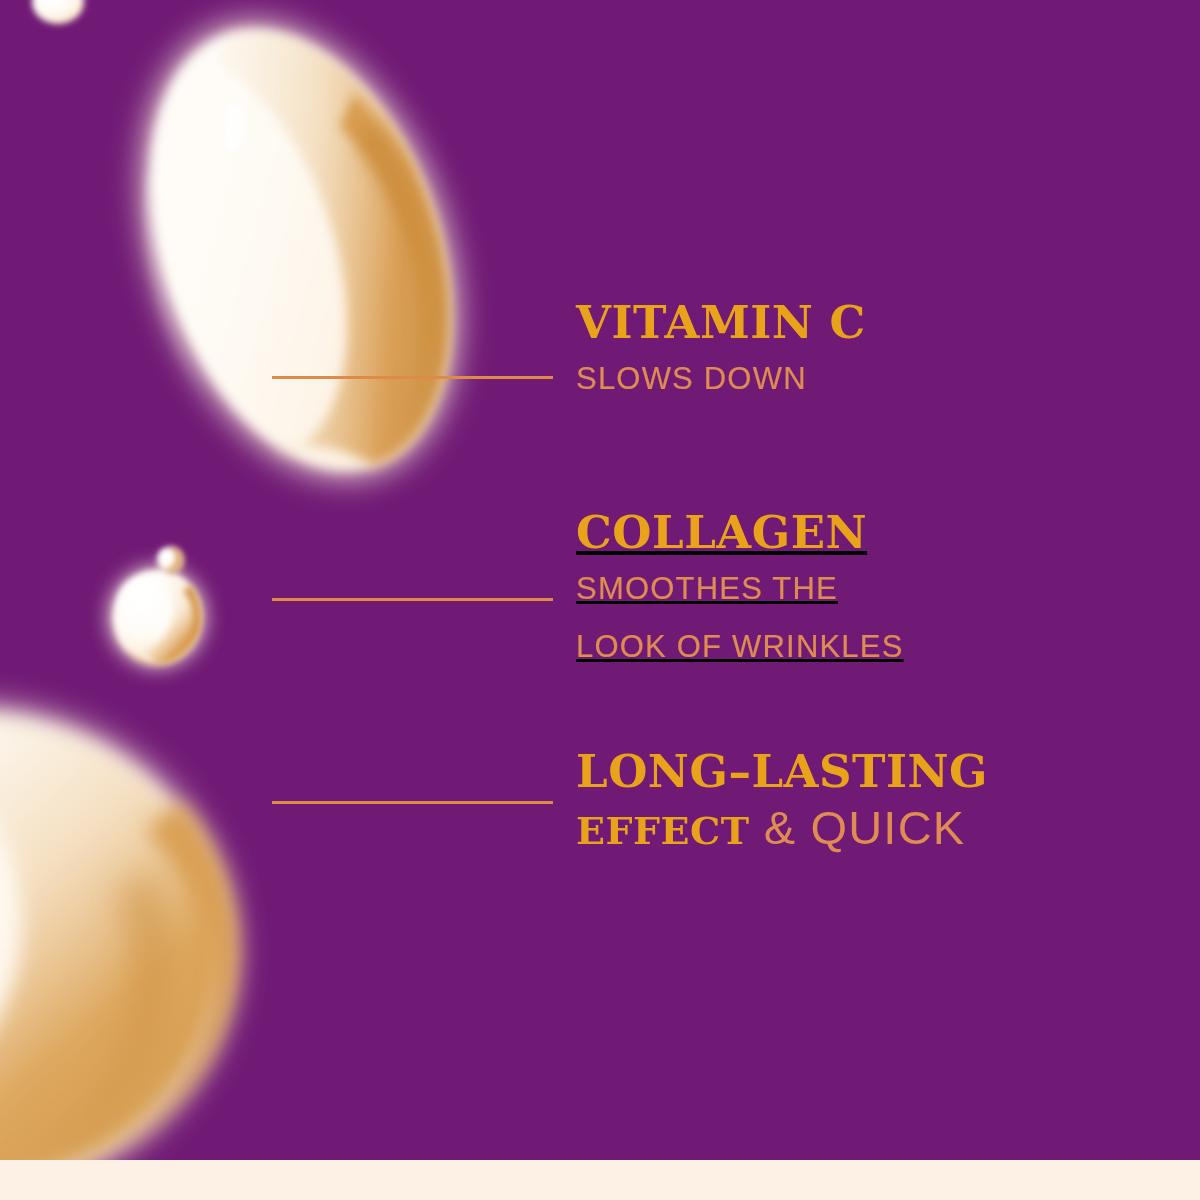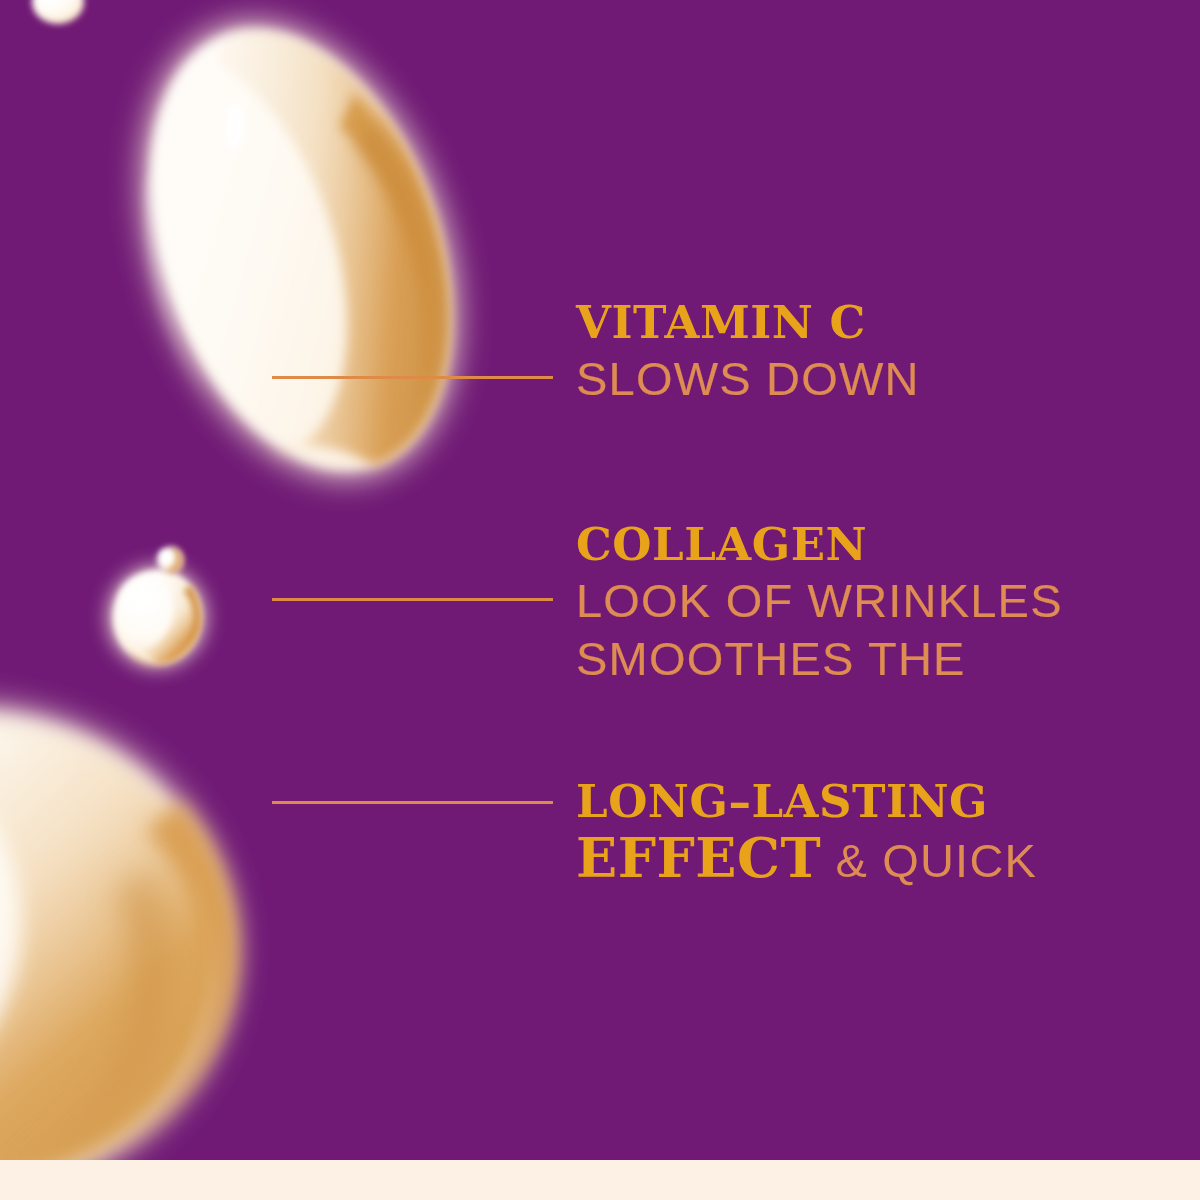--- a/index.html
+++ b/index.html
@@ -39,37 +39,37 @@
   .rule.r1 { top: 376px; }
   .rule.r2 { top: 598px; }
   .rule.r3 { top: 801px; }
 
   
   .block {
     position: absolute;
     left: 576px;
   }
   .block.b1 { top: 296px; }
-  .block.b2 { top: 518px; }
-  .block.b3 { top: 745px; margin-top: 30px; }
+  .block.b2 { top: 506px; text-decoration: underline; }
+  .block.b3 { top: 745px; }
 
   .headline {
     font-family: "DejaVu Serif", serif;
     font-weight: 700;
     font-size: 45px;
     line-height: 54px;
     letter-spacing: 0.5px;
     color: #e9a31b;
     white-space: nowrap;
     margin: 0;
   }
   .body-line {
     font-family: "Liberation Sans", sans-serif;
     font-weight: 300;
-    font-size: 47px;
+    font-size: 31px;
     line-height: 58px;
     letter-spacing: 1.2px;
     color: #de8c52;
     white-space: nowrap;
     margin: 0;
     -webkit-text-stroke: 0.2px #de8c52;
   }
   
   .mixed {
     font-family: "Liberation Sans", sans-serif;
@@ -77,21 +77,21 @@
     font-size: 47px;
     line-height: 58px;
     letter-spacing: 1.2px;
     color: #de8c52;
     white-space: nowrap;
     margin: 0;
   }
   .mixed .strong {
     font-family: "DejaVu Serif", serif;
     font-weight: 700;
-    font-size: 54px;
+    font-size: 38px;
     letter-spacing: 0.5px;
     color: #e9a31b;
   }
 </style>
 </head>
 <body>
 
 <div id="stage">
 
   <svg id="art" viewBox="0 0 1200 1200" aria-hidden="true">
@@ -235,22 +235,22 @@
   <div class="rule r2"></div>
   <div class="rule r3"></div>
 
   <div class="block b1">
     <div class="headline">VITAMIN C</div>
     <div class="body-line">SLOWS DOWN</div>
   </div>
 
   <div class="block b2">
     <div class="headline">COLLAGEN</div>
+    <div class="body-line">SMOOTHES THE</div>
     <div class="body-line">LOOK OF WRINKLES</div>
-    <div class="body-line">SMOOTHES THE</div>
   </div>
 
   <div class="block b3">
     <div class="headline">LONG–LASTING</div>
     <div class="mixed"><span class="strong">EFFECT</span><span> &amp; QUICK</span></div>
   </div>
 
 </div>
 
 </body></html>

